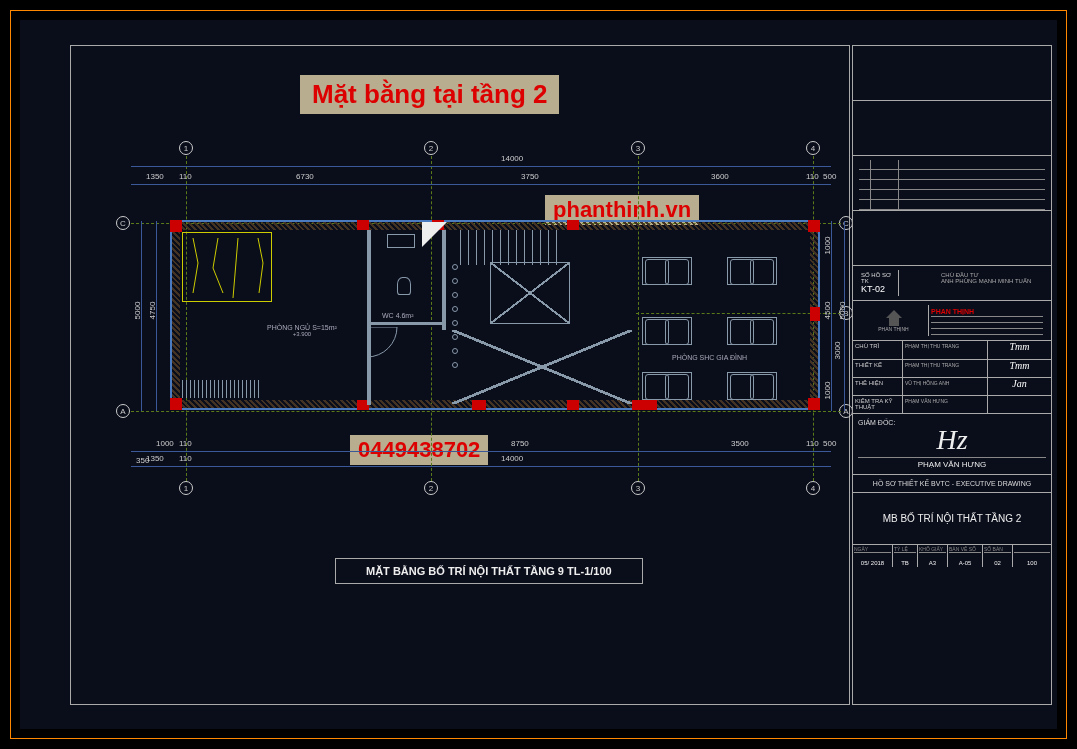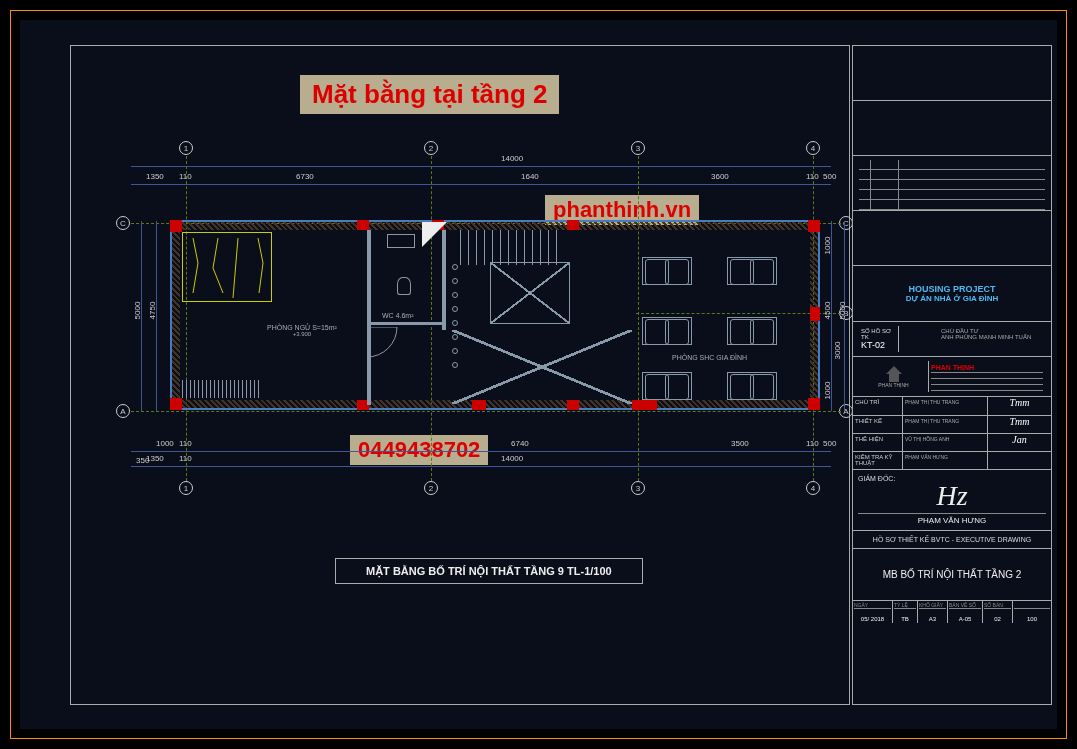--- a/index.html
+++ b/index.html
@@ -168,30 +168,30 @@
   <div class="grid-line-h" style="top:177px; left:60px; width:710px"></div>
   <div class="grid-line-h" style="top:267px; left:565px; width:205px"></div>
   <div class="grid-line-h" style="top:365px; left:60px; width:710px"></div>
 
   <div class="dim-line-h" style="top:120px; left:60px; width:700px"></div>
   <div class="dim-text" style="top:108px; left:430px">14000</div>
   <div class="dim-line-h" style="top:138px; left:60px; width:700px"></div>
   <div class="dim-text" style="top:126px; left:75px">1350</div>
   <div class="dim-text" style="top:126px; left:108px">110</div>
   <div class="dim-text" style="top:126px; left:225px">6730</div>
-  <div class="dim-text" style="top:126px; left:450px">1640</div>
+  <div class="dim-text" style="top:126px; left:450px">3750</div>
   <div class="dim-text" style="top:126px; left:640px">3600</div>
   <div class="dim-text" style="top:126px; left:735px">110</div>
   <div class="dim-text" style="top:126px; left:752px">500</div>
 
   <div class="dim-line-h" style="top:405px; left:60px; width:700px"></div>
   <div class="dim-text" style="top:410px; left:65px">350</div>
   <div class="dim-text" style="top:393px; left:85px">1000</div>
   <div class="dim-text" style="top:393px; left:108px">110</div>
-  <div class="dim-text" style="top:393px; left:440px">6740</div>
+  <div class="dim-text" style="top:393px; left:440px">8750</div>
   <div class="dim-text" style="top:393px; left:660px">3500</div>
   <div class="dim-text" style="top:393px; left:735px">110</div>
   <div class="dim-text" style="top:393px; left:752px">500</div>
   <div class="dim-line-h" style="top:420px; left:60px; width:700px"></div>
   <div class="dim-text" style="top:408px; left:75px">1350</div>
   <div class="dim-text" style="top:408px; left:108px">110</div>
   <div class="dim-text" style="top:408px; left:430px">14000</div>
 
   <div class="dim-line-v" style="top:175px; left:70px; height:190px"></div>
   <div class="dim-text" style="top:260px; left:58px; transform:rotate(-90deg)">5000</div>
@@ -326,24 +326,20 @@
         <div class="cell-b"></div>
         <div class="cell-c"></div>
       </div>
     <div class="row">
         <div class="cell-a"></div>
         <div class="cell-b"></div>
         <div class="cell-c"></div>
       </div>
   </div>
   <div class="tb-box tb-empty"></div>
-  <div class="tb-box tb-project">
-    <div>HOUSING PROJECT</div>
-    <div class="tb-proj-sub">DỰ ÁN NHÀ Ở GIA ĐÌNH</div>
-  </div>
   <div class="tb-box tb-kt">
     <div class="tb-kt-left">
       <div>SỐ HỒ SƠ TK</div>
       <div class="tb-kt-num">KT-02</div>
     </div>
     <div class="tb-kt-right">
       <div>CHỦ ĐẦU TƯ</div>
       <div>ANH PHÙNG MẠNH MINH TUẤN</div>
     </div>
   </div>

